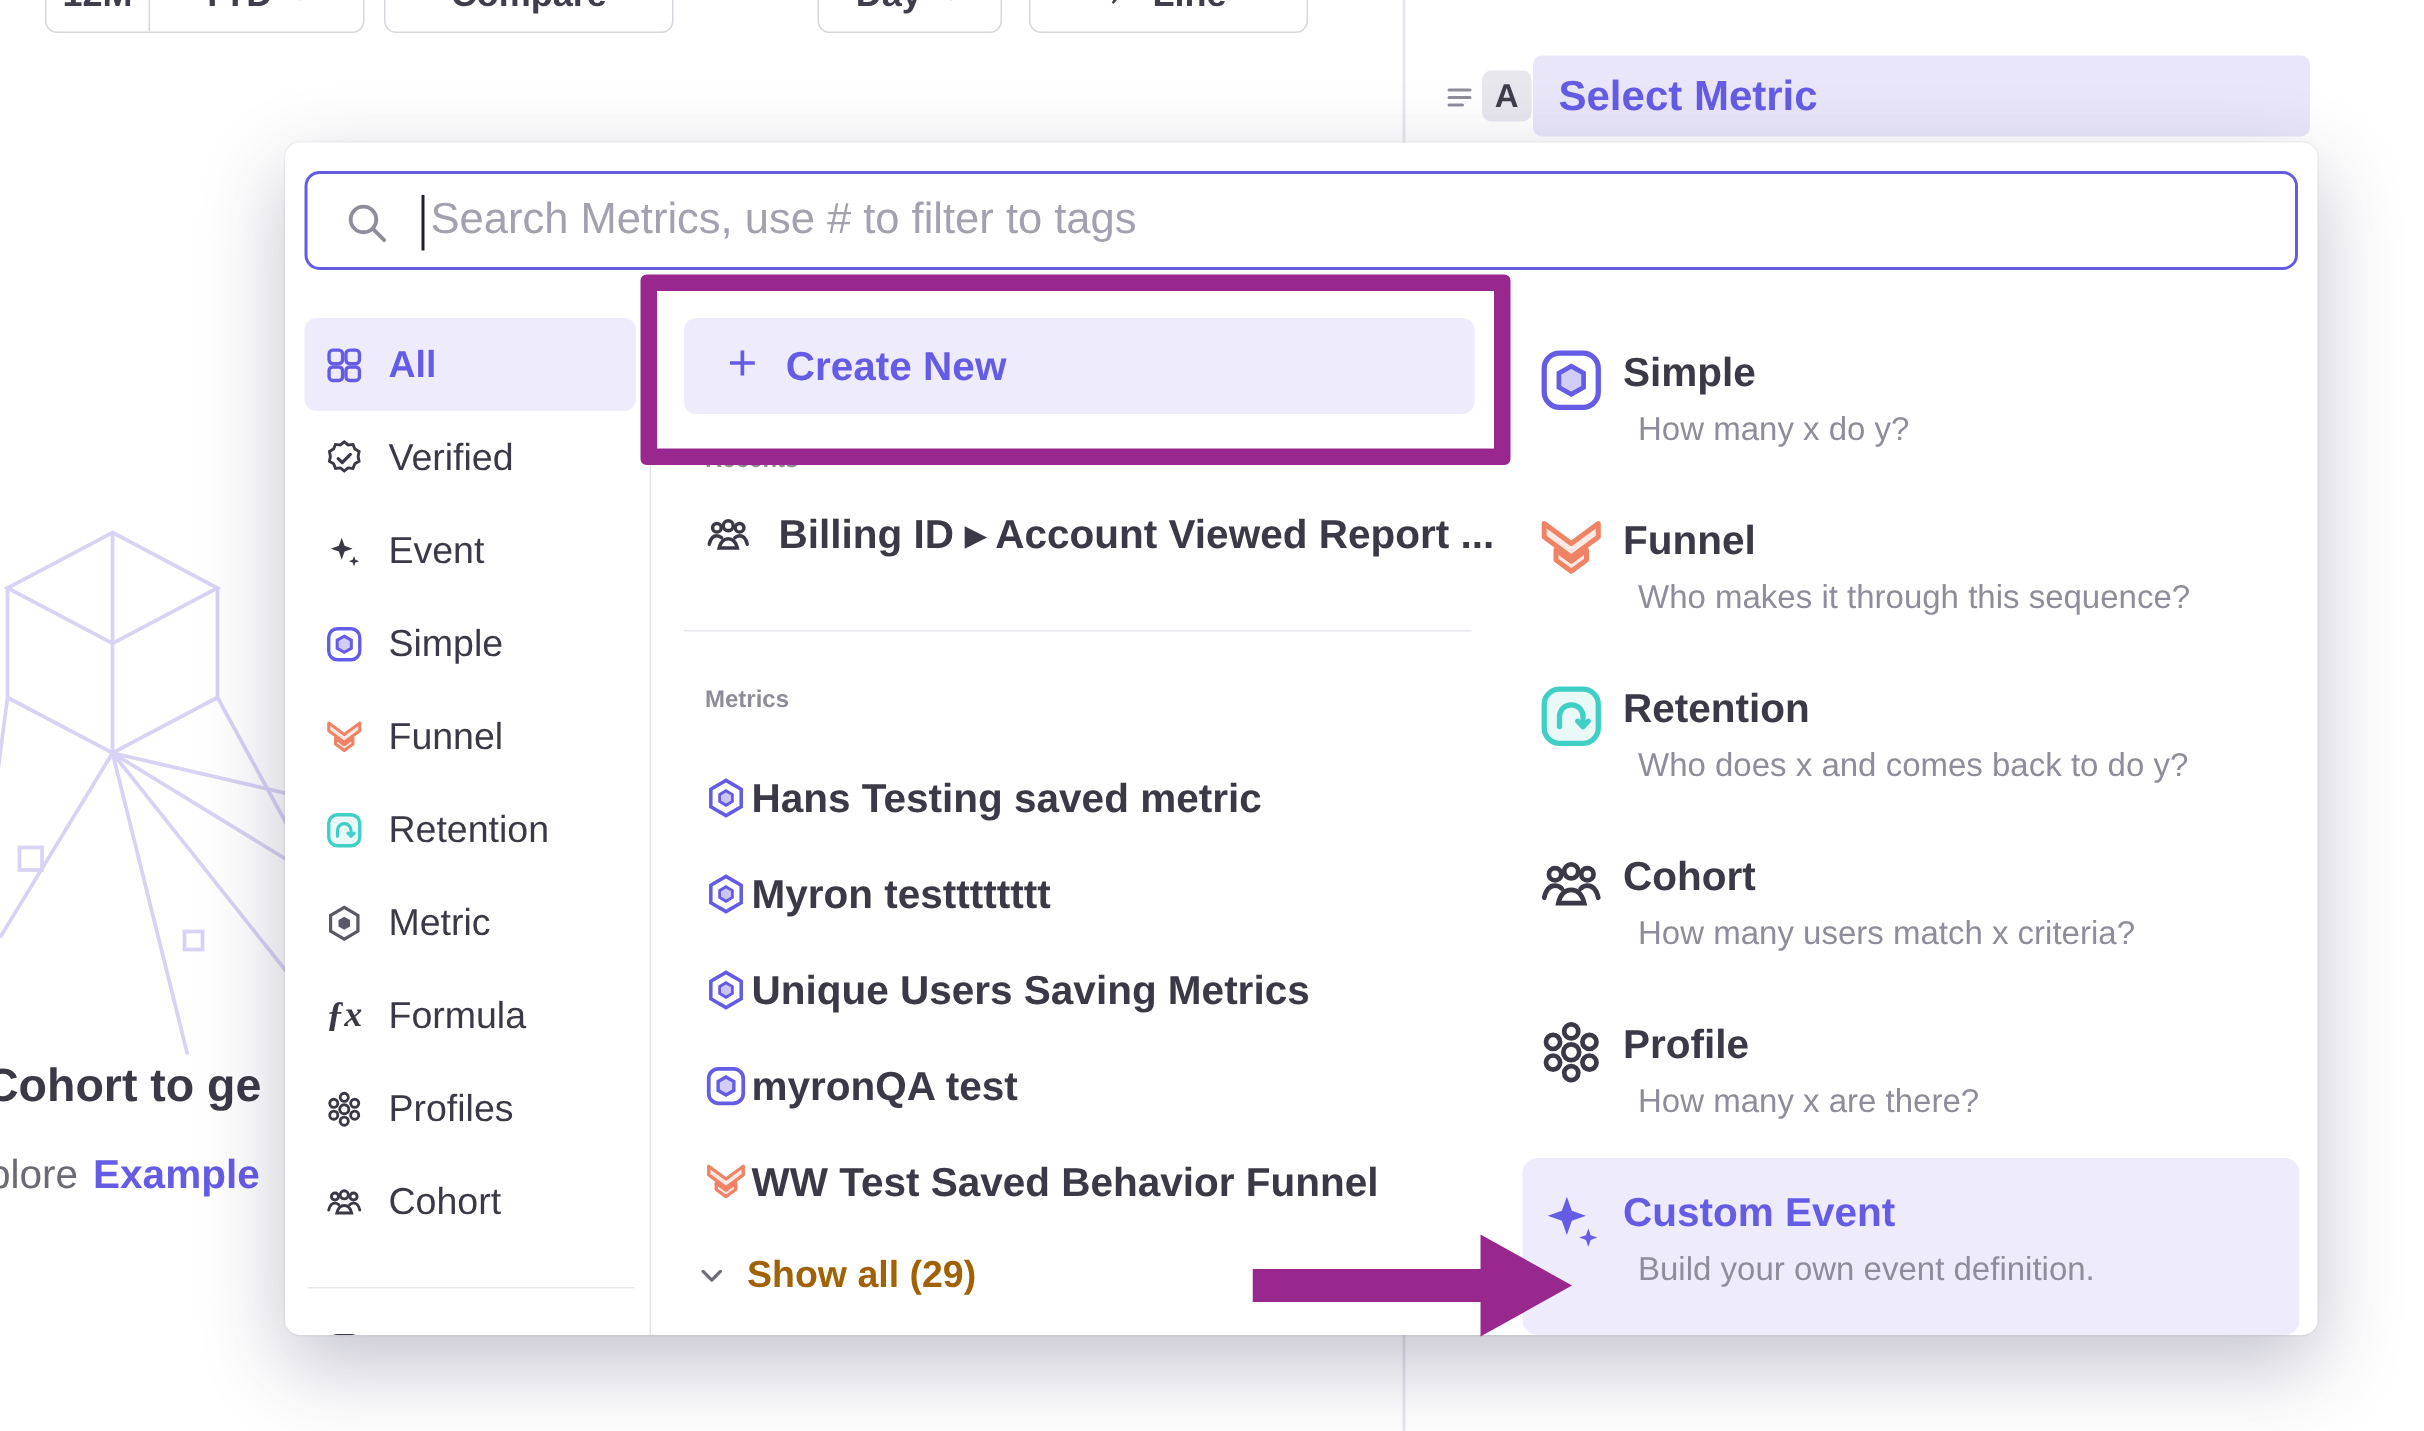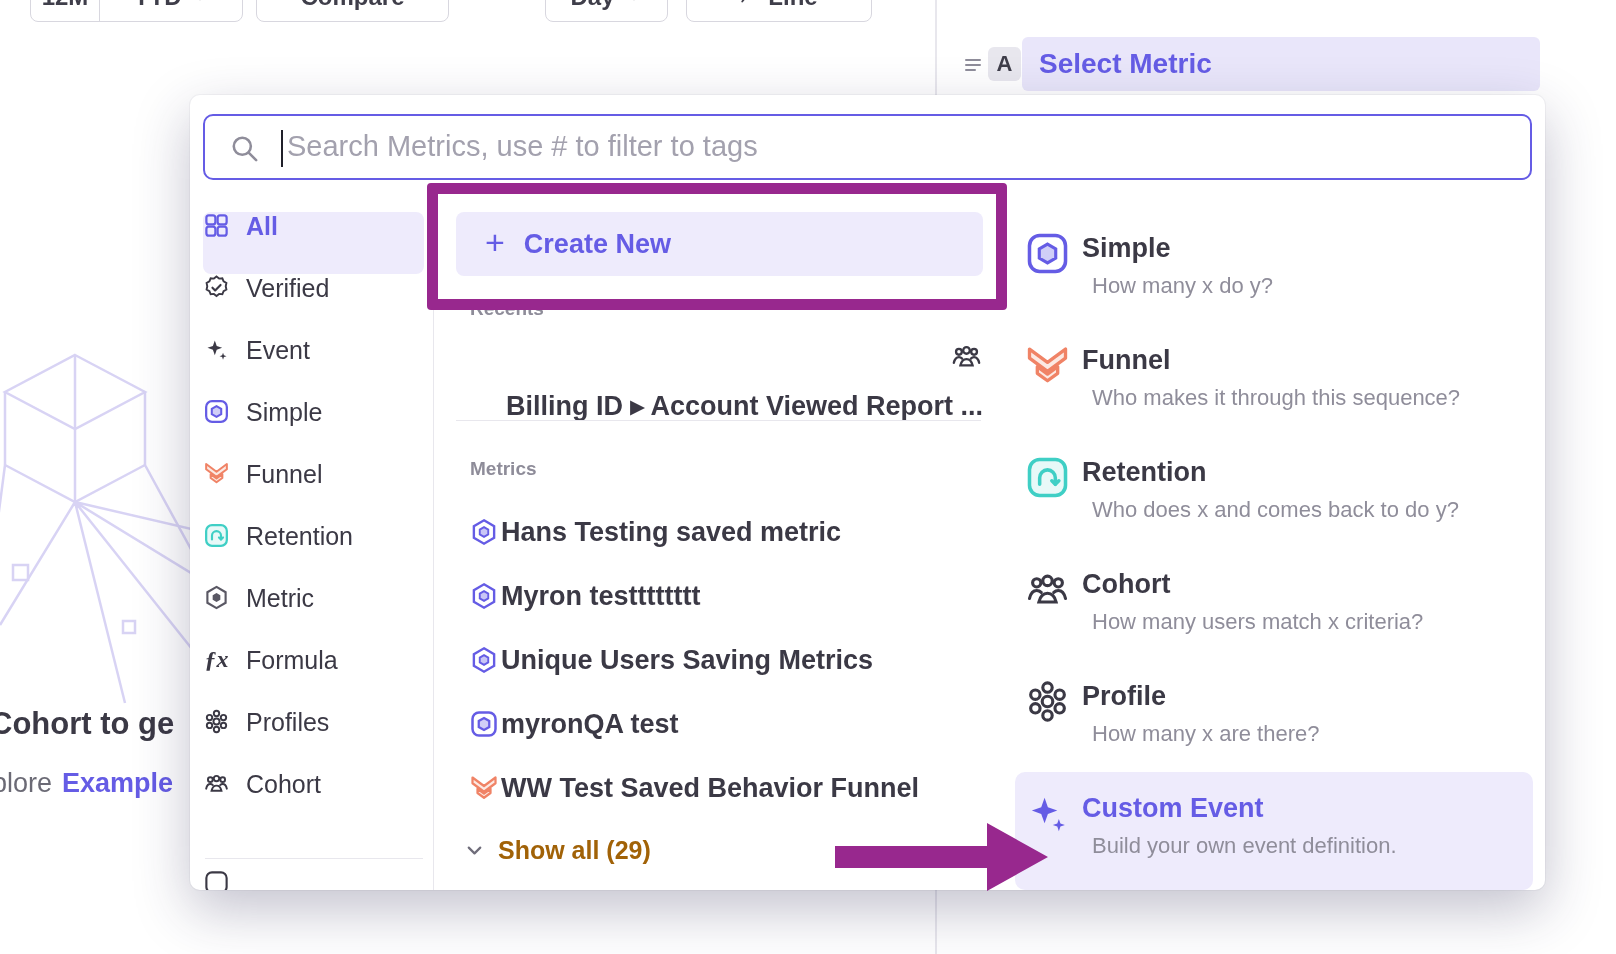--- a/index.html
+++ b/index.html
@@ -51,38 +51,38 @@
   .search{position:absolute; left:13px; top:19px; right:13px; height:66px;
     border:2.5px solid var(--accent); border-radius:10px; background:#fff;}
   .search-ic{position:absolute; left:24px; top:17px; width:31px; height:31px;}
   .caret{position:absolute; left:76px; top:14px; width:2px; height:37px; background:#20202A;}
   .search-input{position:absolute; left:82px; top:0; right:4px; height:61px; border:none; outline:none;
     background:transparent; font-family:inherit; font-size:29px; color:var(--dark);}
   .search-input::placeholder{color:#A3A1AE;}
   
   .sidebar{position:absolute; left:13px; top:117px; width:231px; height:678px;
     border-right:1.5px solid var(--divider); display:flex; flex-direction:column;}
-  .side-item{height:62px; flex:0 0 62px; display:flex; gap:16px; 
+  .side-item{height:62px; flex:0 0 62px; display:flex; align-items:center; gap:16px; padding-left:13px;
     border-radius:8px; font-size:25px; font-weight:500; color:var(--dark); cursor:pointer; margin-right:9px;}
   .side-item.active{background:var(--accent-bg); color:var(--accent); font-weight:600;}
   .si{width:27px; height:27px; flex:0 0 27px; display:flex; align-items:center; justify-content:center;}
   .si svg{width:27px; height:27px; display:block;}
   .fx{font-family:"Liberation Serif", serif; font-style:italic; font-weight:700; font-size:24px; color:var(--dark);}
   .side-divider{border-top:1.5px solid var(--divider); margin:26px 10px 10px 2px;}
   
   .middle{position:absolute; left:266px; top:117px; width:527px; height:678px;}
   .create-new{position:absolute; left:0; top:0; width:527px; height:64px; background:var(--accent-bg);
     border-radius:8px; display:flex; align-items:center; gap:19px; padding-left:29px;
     color:var(--accent); font-size:27px; font-weight:600; cursor:pointer;}
   .plus{font-size:34px; font-weight:500; line-height:1; transform:translateY(-2px);}
-  .sec-h{position:absolute; left:14px; font-size:19px; font-weight:700; color:#8E8C99;}
+  .sec-h{position:absolute; left:14px; font-size:16px; font-weight:700; color:#8E8C99;}
   .h-recents{top:86px;}
   .h-metrics{top:246px;}
   .recent-item{position:absolute; left:0; top:128px; height:60px; width:100%;
-    display:flex; align-items:flex-end; gap:17px; padding-left:13px; cursor:pointer;flex-direction:column;}
+    display:flex; align-items:flex-start; gap:17px; padding-left:13px; cursor:pointer;}
   .ri-icon{width:33px; height:33px; flex:0 0 33px;}
   .ri-icon svg{width:33px; height:33px;}
   .item-label{font-size:27px; font-weight:600; color:var(--dark); white-space:nowrap;}
   .mid-divider{position:absolute; left:0; right:2px; top:208px; border-top:1.5px solid var(--divider);}
   .mid-items{position:absolute; left:0; top:288px; right:0;}
   .mid-item{height:64px; display:flex; align-items:center; gap:2px; padding-left:13px; cursor:pointer;}
   .mi-icon{width:30px; height:30px; flex:0 0 30px;}
   .mi-icon svg{width:30px; height:30px;}
   .show-all{position:absolute; left:7px; top:616px; height:44px; display:flex; align-items:center;
     gap:12px; cursor:pointer; font-size:25px; font-weight:600; color:#a16207;}

